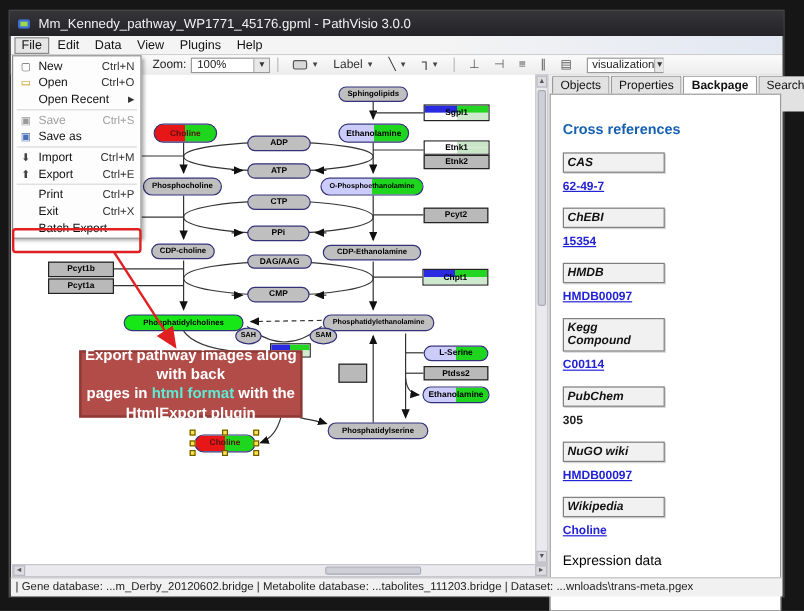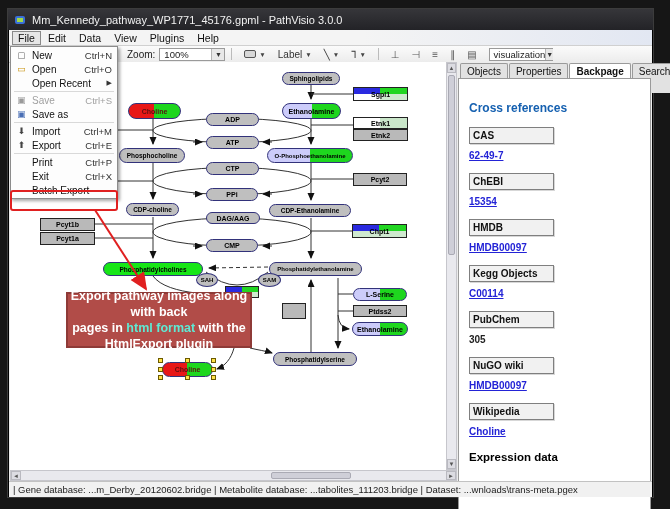--- a/index.html
+++ b/index.html
@@ -74,24 +74,24 @@
   #sidepanel { position:absolute; left:457px; top:62px; width:195px; height:419px; background:#ececec; }
   #tabbar { position:absolute; left:3px; top:1px; display:flex; }
   .tab { border:1px solid #9a9a9a; border-bottom:none; background:#e2e2e2; padding:2px 6px 16px;
          font-size:10px; color:#111; margin-right:1px; border-radius:2px 2px 0 0; }
   .tab.active { background:#fff; font-weight:bold; }
   #panelbody { position:absolute; left:1px; top:16px; width:193px; height:509px; background:#fff;
                border:1px solid #9a9a9a; padding:4px 8px 0 10px; overflow:hidden; }
   #xref-heading { color:#1560b0; font-weight:bold; font-size:12px; margin-top:18px; }
   .xsec { margin-top:12px; }
   .xsec .hd { width:85px; border:1px solid #7f7f7f; background:#f1f1f1; font-size:10px;
-              font-weight:bold; color:#111; padding:2px 3px; box-shadow:1px 1px 0 #d7d7d7; }
+              font-weight:bold; color:#111; padding:2px 3px; box-shadow:1px 1px 0 #d7d7d7;font-style:italic; }
   .xsec .val { margin-top:6px; font-size:10px; font-weight:bold; color:#222; }
   .xsec .val a { color:#2323d6; }
-  #panel-footer { font-size:11.5px; font-weight:bold; color:#000; margin-top:14px; }
+  #panel-footer { font-size:11.5px; font-weight:normal; color:#000; margin-top:14px; }
 
   
   #filemenu { position:absolute; left:10px; top:46px; width:108px; z-index:20; background:#fdfdfd;
               border:1px solid #8c8c8c; box-shadow:2px 2px 3px rgba(0,0,0,.35); padding:1px 0; }
   .fm-item { height:14px; display:flex; align-items:center; font-size:10px; color:#111; padding:0 5px 0 3px; }
   .fm-item .ic { width:15px; text-align:center; font-size:9px; margin-right:3px; }
   .fm-item .sc { margin-left:auto; color:#333; font-size:9.5px; }
   .fm-item.disabled, .fm-item.disabled .sc { color:#a0a0a0; }
   .fm-item .sub { margin-left:auto; font-size:7px; color:#333; }
   .fm-sep { height:1px; background:#d9d9d9; margin:1px 3px; }
@@ -356,21 +356,21 @@
           </div>
           <div class="xsec">
             <div class="hd">ChEBI</div>
             <div class="val"><a href="#">15354</a></div>
           </div>
           <div class="xsec">
             <div class="hd">HMDB</div>
             <div class="val"><a href="#">HMDB00097</a></div>
           </div>
           <div class="xsec">
-            <div class="hd">Kegg Objects</div>
+            <div class="hd">Kegg Compound</div>
             <div class="val"><a href="#">C00114</a></div>
           </div>
           <div class="xsec">
             <div class="hd">PubChem</div>
             <div class="val">305</div>
           </div>
           <div class="xsec">
             <div class="hd">NuGO wiki</div>
             <div class="val"><a href="#">HMDB00097</a></div>
           </div>

